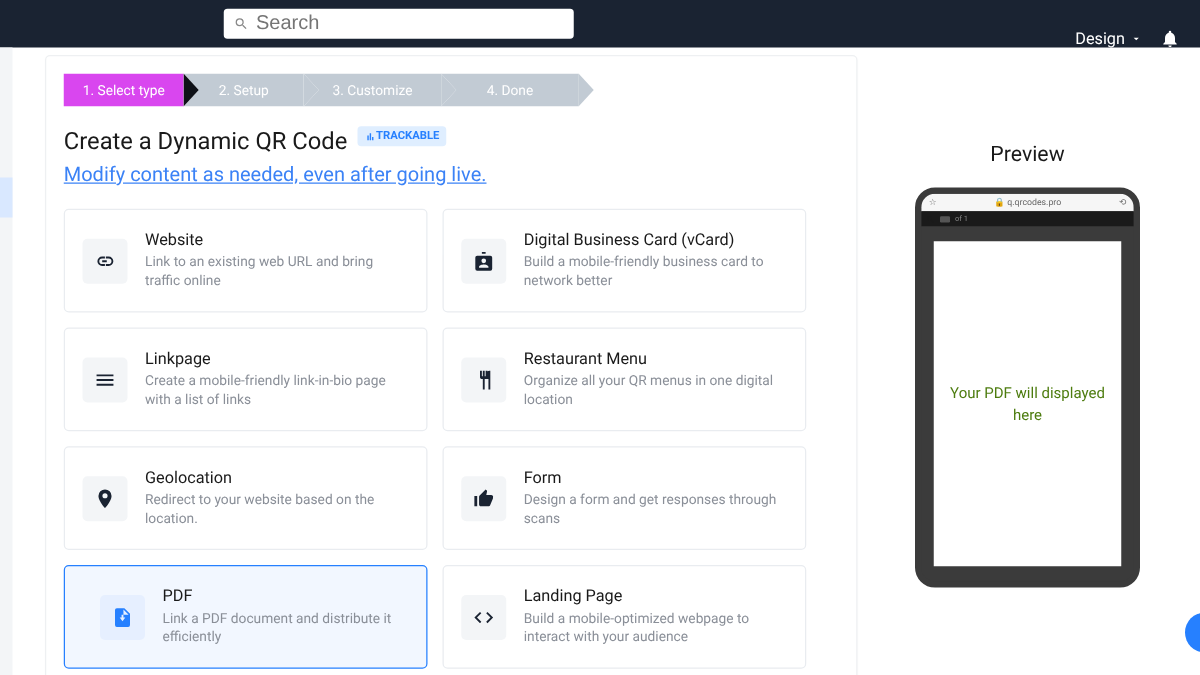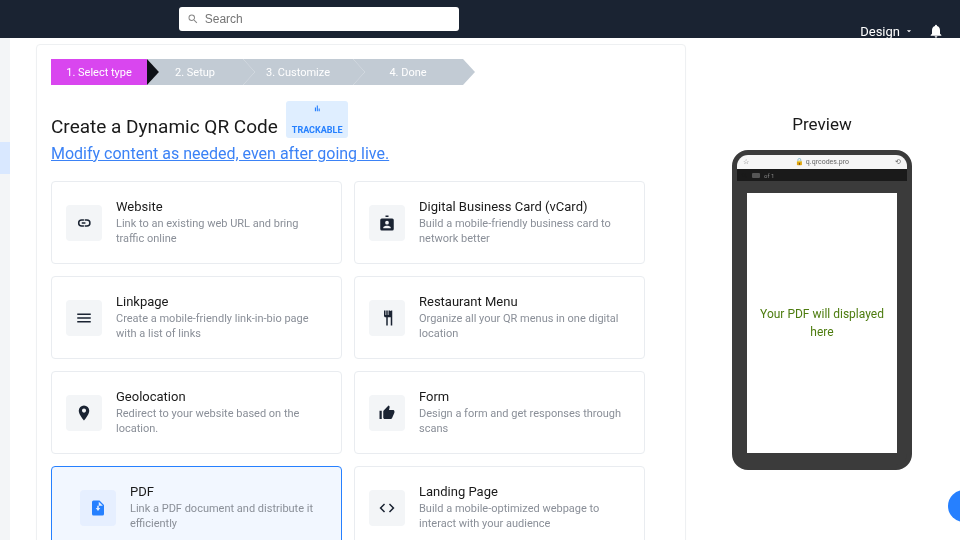--- a/index.html
+++ b/index.html
@@ -1,20 +1,20 @@
 <!DOCTYPE html>
 <html><head>
 <meta charset="utf-8">
 <style>
 * { box-sizing: border-box; margin: 0; padding: 0; }
 body { font-family: -apple-system, BlinkMacSystemFont, "Segoe UI", Roboto, Helvetica, Arial, sans-serif; background: #fff; color: #1a1a1a; width: 960px; height: 540px; overflow: hidden; position: relative; }
 
 .topbar { height: 38px; background: #1a2332; display: flex; align-items: center; padding: 0 16px; gap: 16px; }
 .search-wrap { margin-left: auto; margin-right: auto; width: 280px; position: relative; transform: translateX(-20px); }
-.search-input { width: 100%; height: 24px; border-radius: 3px; border: none; background: #fff; padding: 0 10px 0 26px; font-size: 12px; }
+.search-input { width: 100%; height: 24px; border-radius: 3px; border: none; background: #fff; padding: 0 10px 0 26px; font-size: 16px; }
 .search-icon { position: absolute; left: 8px; top: 50%; transform: translateY(-50%); width: 12px; height: 12px; color: #888; }
 .right-ctrl { margin-left: auto; display: flex; align-items: center; gap: 14px; color: #fff; font-size: 13px; margin-top: 24px; }
 .design-link { display: flex; align-items: center; gap: 4px; cursor: pointer; }
 .bell { width: 16px; height: 16px; color: #fff; cursor: pointer; }
 
 .left-rail { position: absolute; left: 0; top: 38px; bottom: 0; width: 10px; background: #f3f5f7; }
 .rail-blue { position: absolute; left: 0; top: 142px; width: 10px; height: 32px; background: #d9e8ff; }
 
 .page { position: absolute; left: 10px; top: 38px; right: 0; bottom: 0; overflow: hidden; }
 
@@ -22,23 +22,23 @@
 
 .steps { display: flex; height: 26px; margin-bottom: 16px; }
 .step { position: relative; display: flex; align-items: center; justify-content: center; font-size: 11px; color: #fff; height: 26px; }
 .step.active { background: #d946ef; }
 .step.inactive { background: #c2cbd4; }
 .step span { z-index: 1; }
 .step-arrow { position: absolute; right: -12px; top: 0; width: 0; height: 0; border-top: 13px solid transparent; border-bottom: 13px solid transparent; border-left: 12px solid #0e1117; z-index:2; }
 .step-arrow.gray { border-left-color: #c2cbd4; }
 .step-notch { position: absolute; left: 0; top: 0; width: 0; height: 0; border-top: 13px solid transparent; border-bottom: 13px solid transparent; border-left: 12px solid #fff; }
 
-.heading-row { display: flex; align-items: flex-end; gap: 8px; margin-bottom: 6px; }
+.heading-row { display: flex; align-items: flex-start; gap: 8px; margin-bottom: 6px; }
 .heading { font-size: 19px; font-weight: 400; color: #1a1a1a; }
-.trackable { background: #dfeeff; color: #2680ff; font-size: 9px; font-weight: 700; padding: 3px 6px; border-radius: 3px; display:flex; align-items:center; gap:12px;flex-direction:column; }
+.trackable { background: #dfeeff; color: #2680ff; font-size: 9px; font-weight: 700; padding: 3px 6px; border-radius: 3px; display:flex; align-items:center; gap:0; }
 .subhead { font-size: 16px; color: #3b82f6; margin-bottom: 18px; text-decoration: underline; }
 
 .grid { display: flex; flex-wrap: wrap; gap: 12px; }
 .tile { width: 291px; height: 83px; border: 1px solid #e9ecf0; border-radius: 4px; display: flex; align-items: center; padding: 0 14px; gap: 14px; cursor: pointer; background: #fff; }
 .tile.selected { border: 1.5px solid #2680ff; background: #f2f7ff; padding-left: 28px; }
 .tile .iconbox { width: 36px; height: 36px; background: #f3f5f7; border-radius: 4px; display: flex; align-items: center; justify-content: center; color: #1a2332; flex-shrink:0; }
 .tile.selected .iconbox { background: #e6efff; color: #2680ff; }
 .tile .textbox { display: flex; flex-direction: column; gap: 2px; }
 .tile .textbox .title { font-size: 13px; color: #1a1a1a; font-weight: 400; }
 .tile .textbox .desc { font-size: 11px; color: #8a8f98; line-height: 1.4; }

